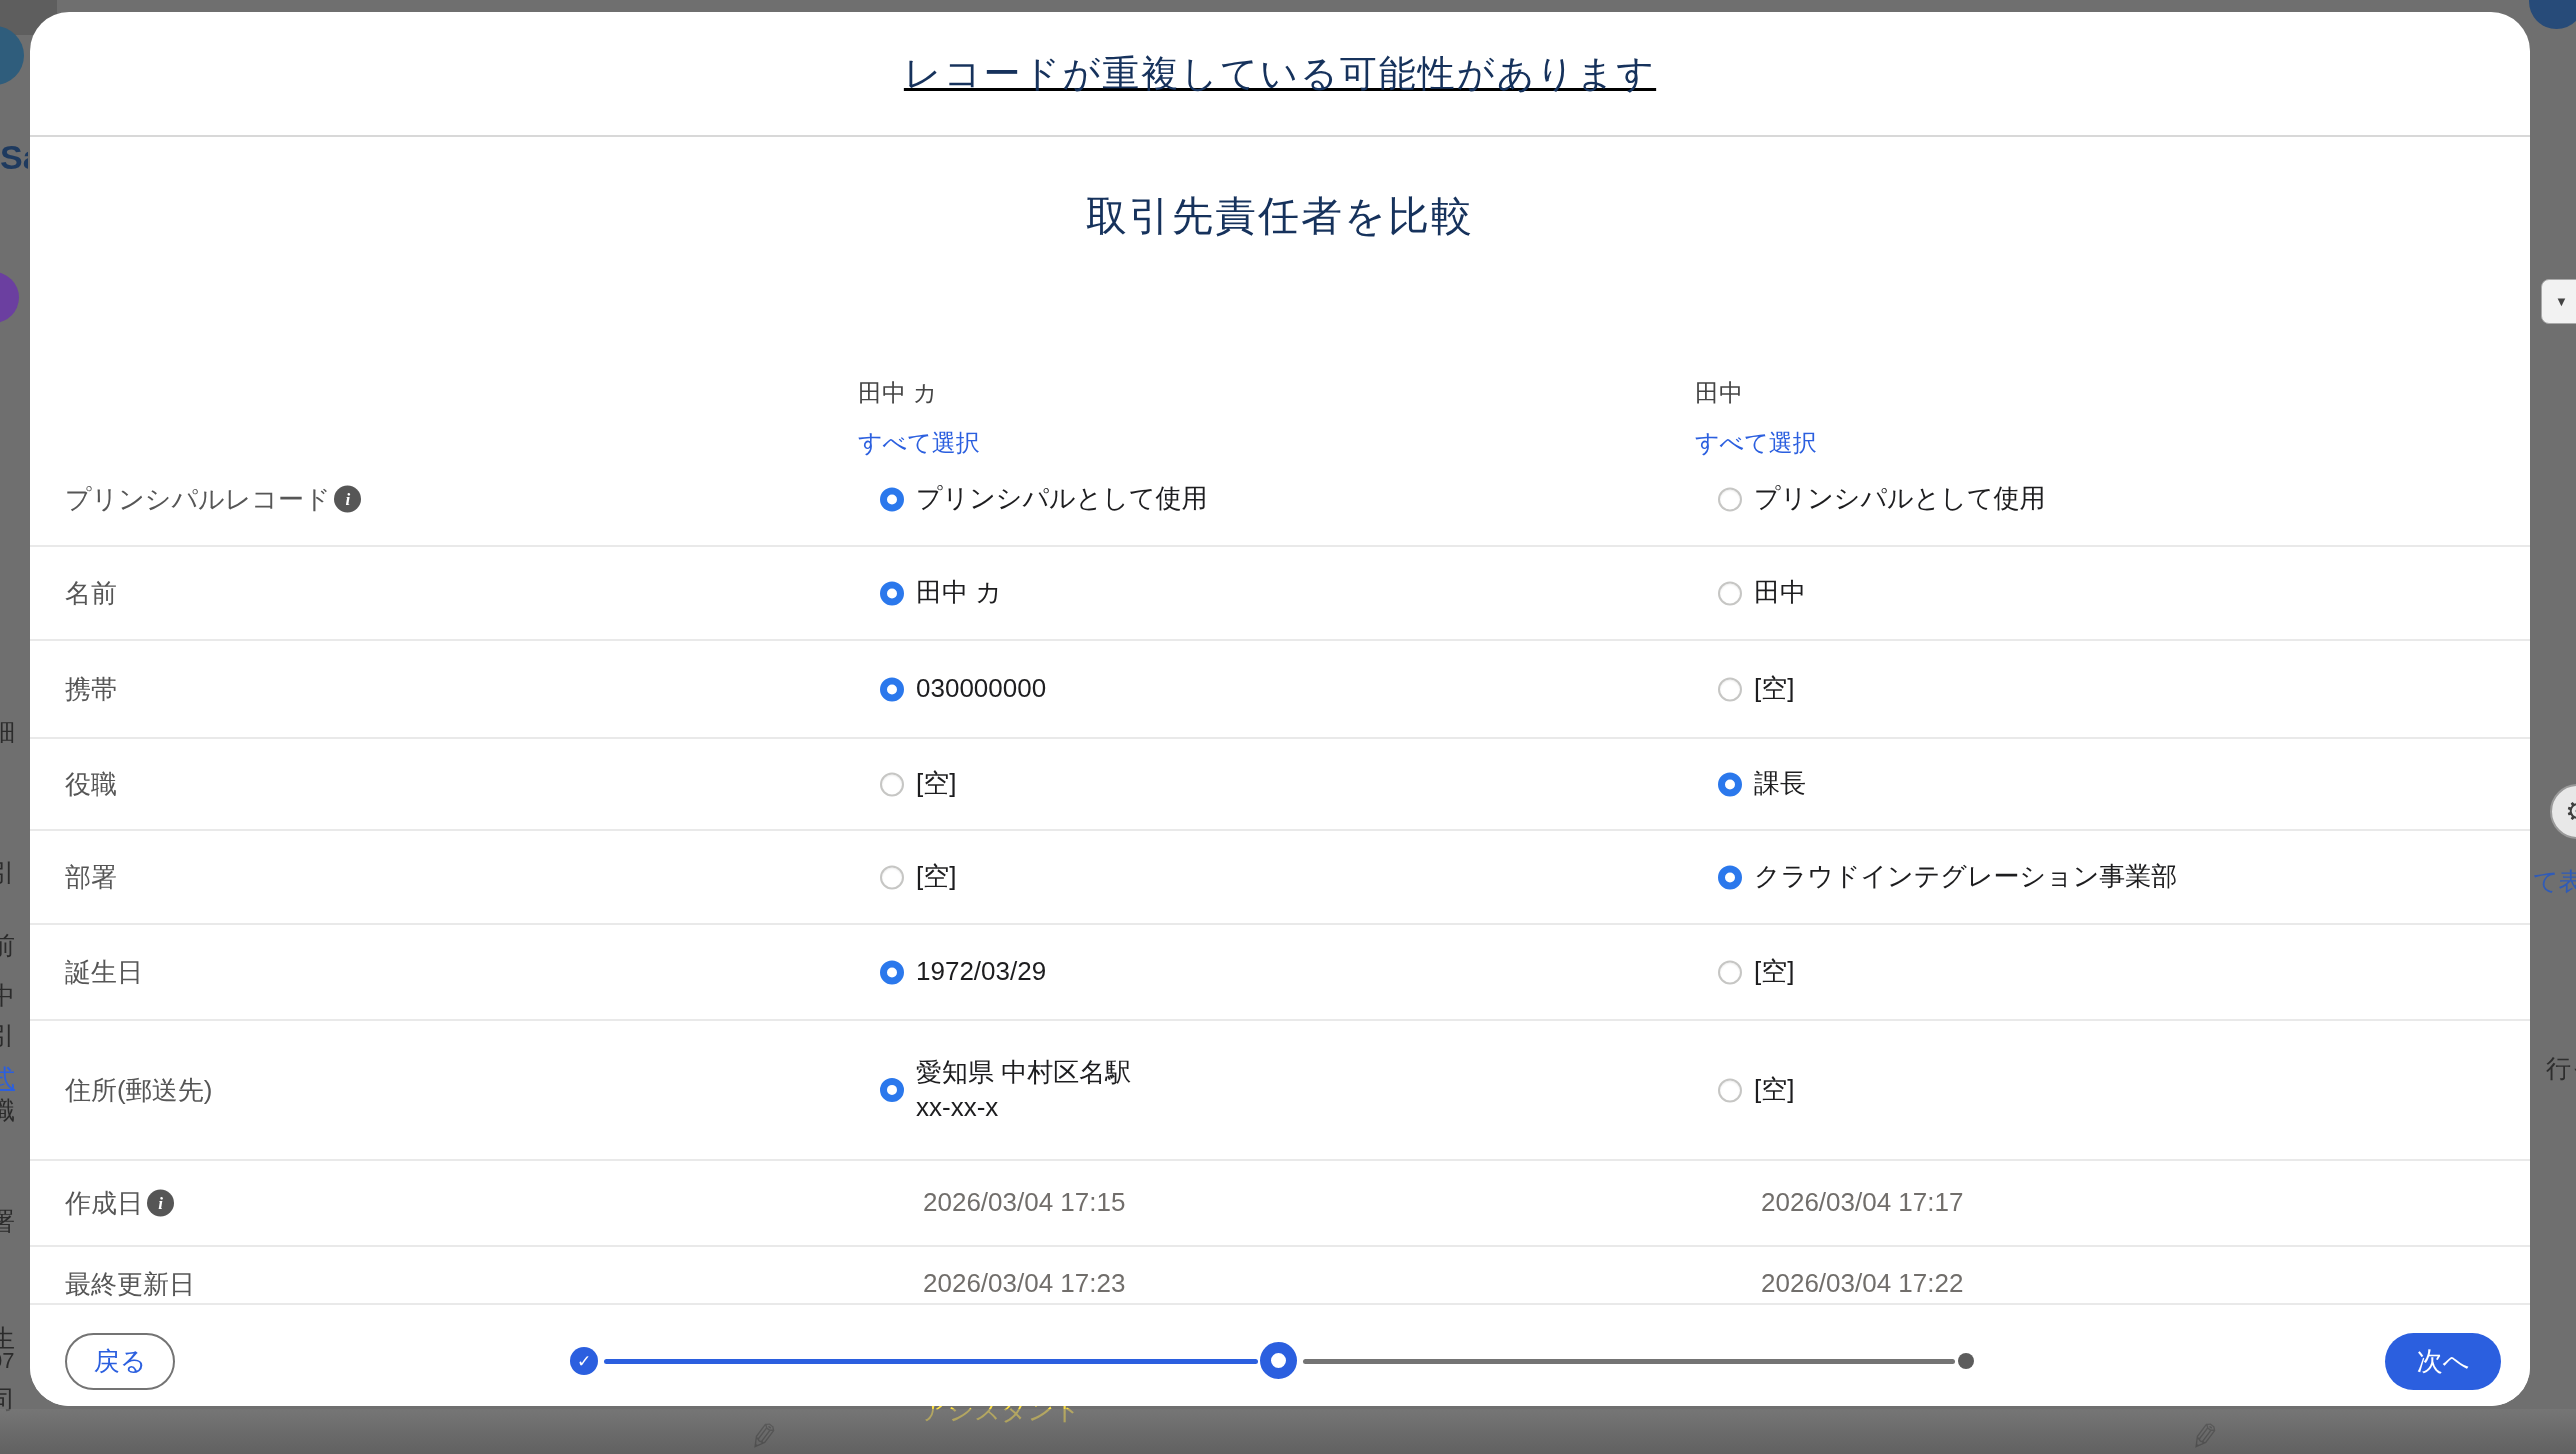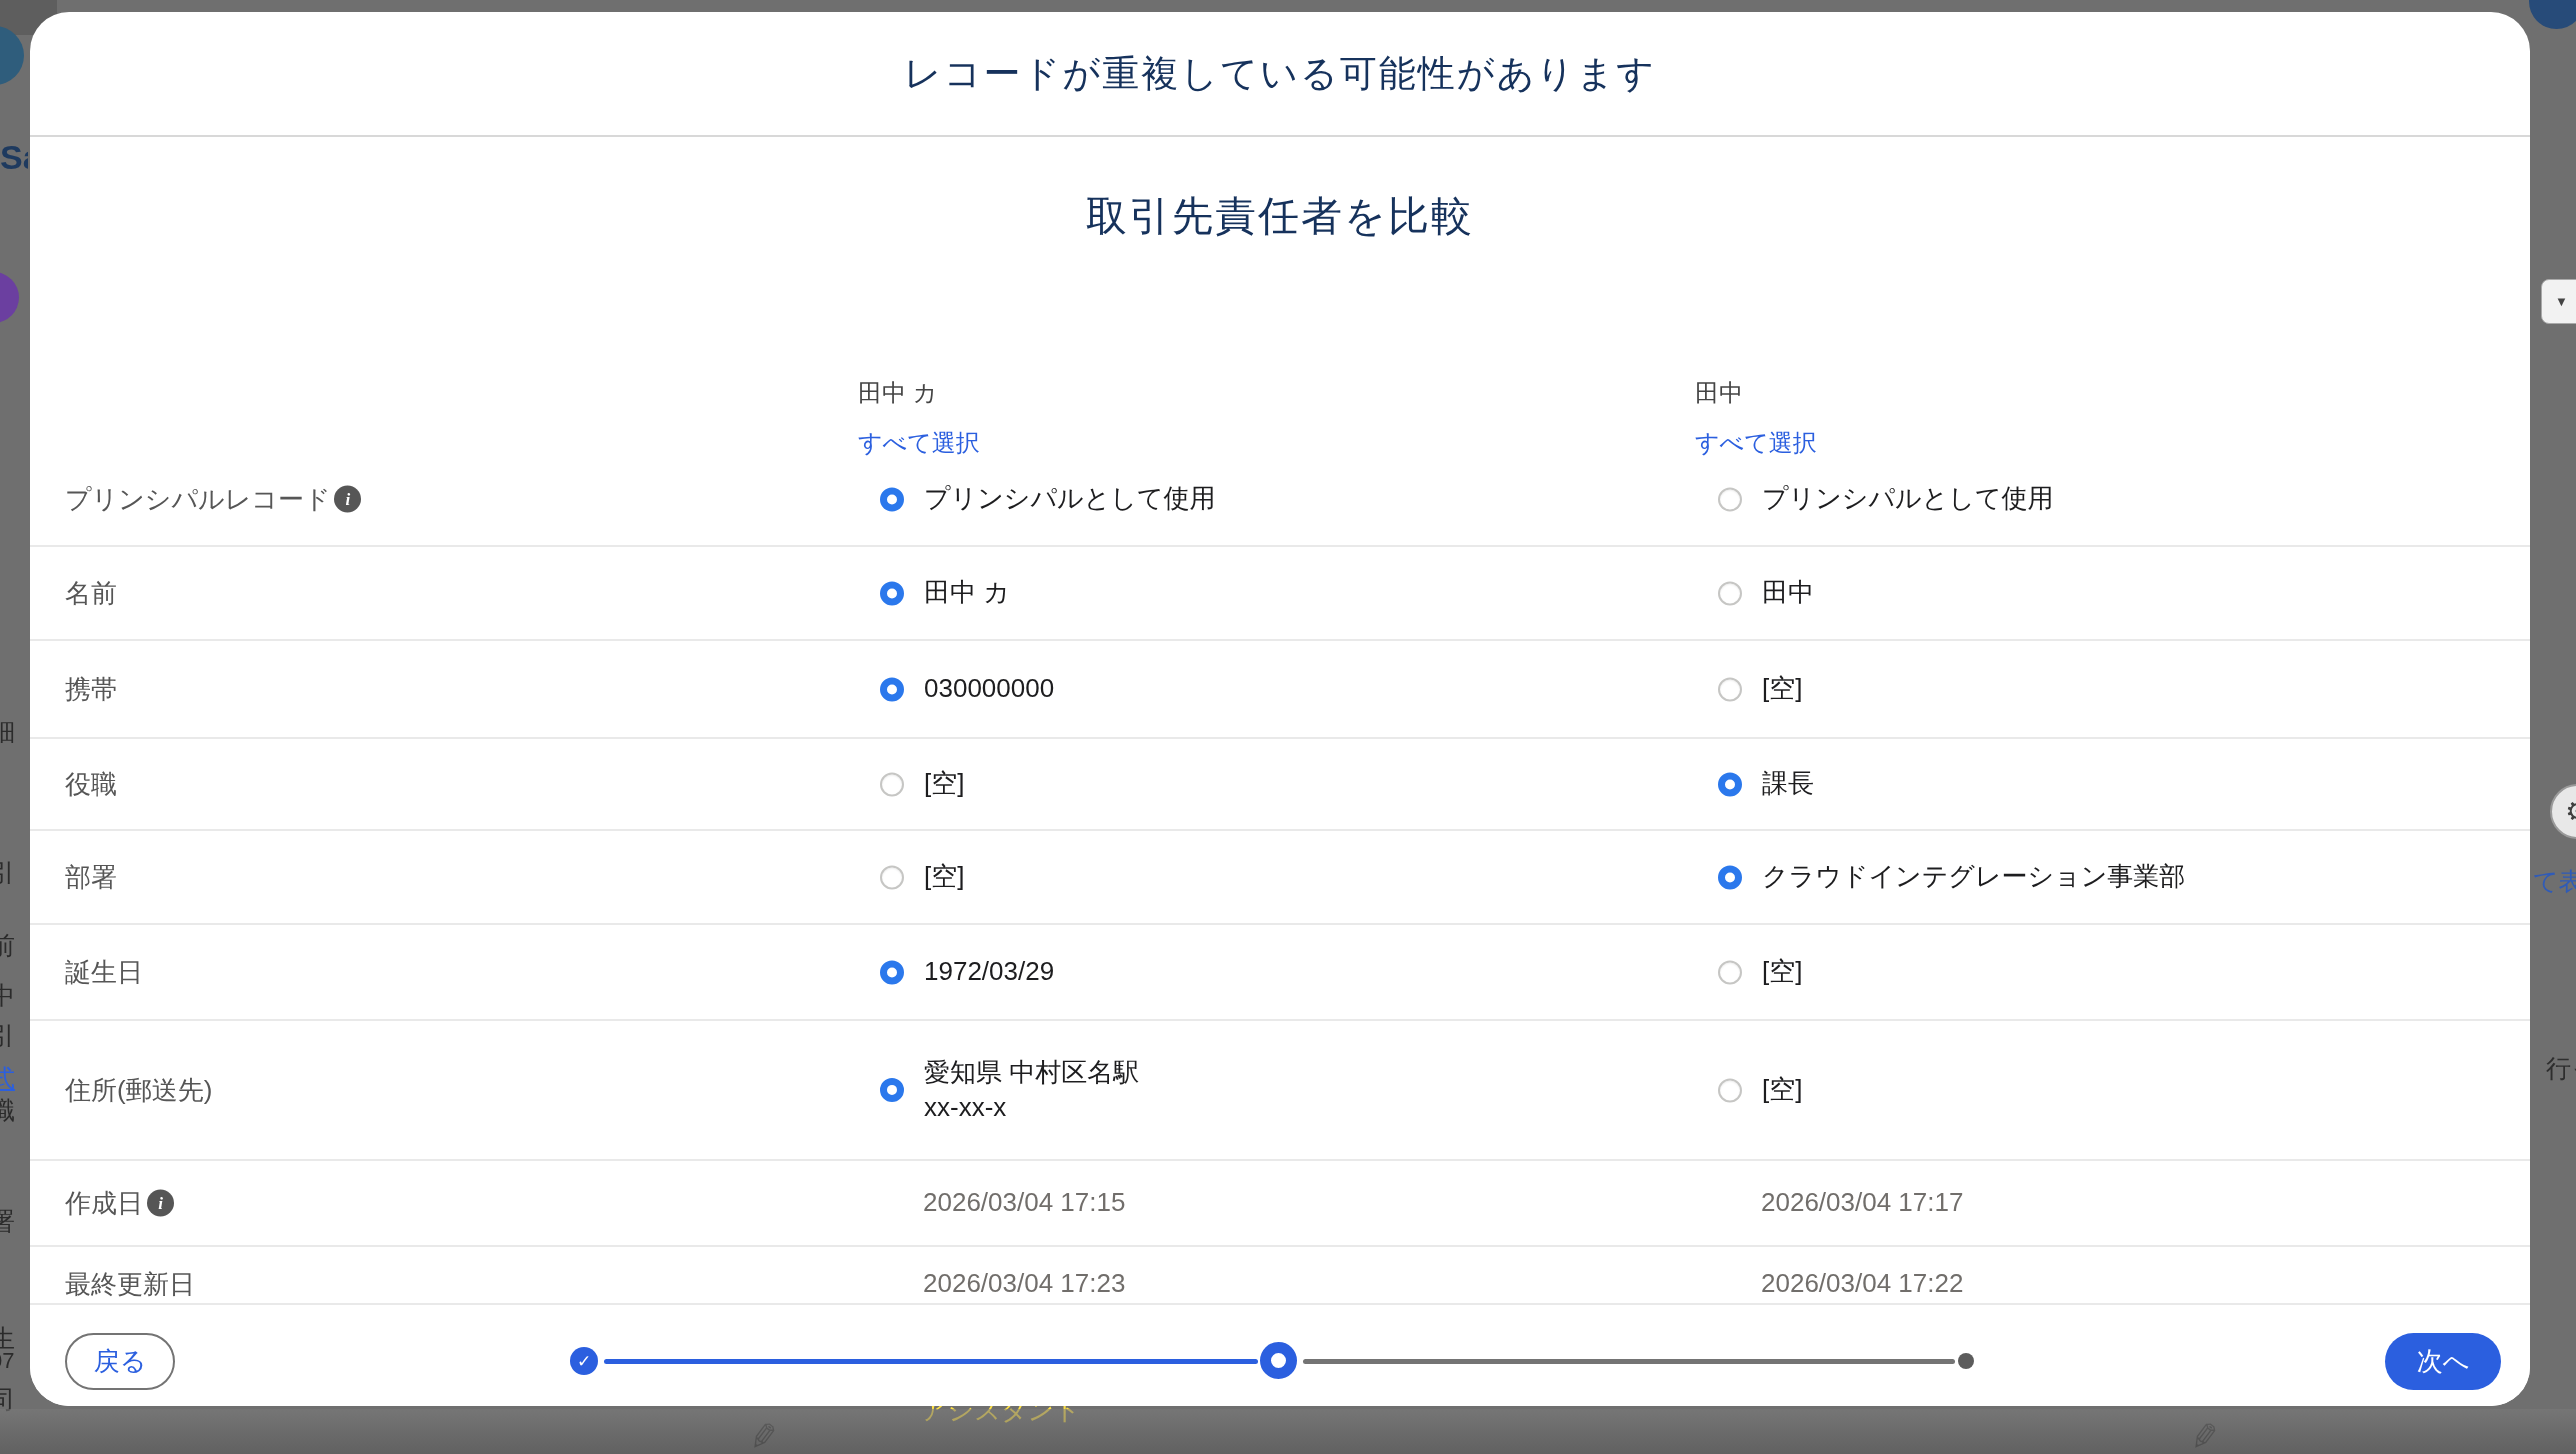--- a/index.html
+++ b/index.html
@@ -15,38 +15,38 @@
   .pencil{position:absolute;font-size:35px;color:#3f3f3f;transform:scaleX(-1) rotate(8deg);z-index:1;}
   .bg-dropdown{position:absolute;left:2541px;top:279px;width:39px;height:43px;background:#f2f2f2;
                border:1px solid #a9a9a9;border-radius:8px 0 0 8px;z-index:1;display:flex;align-items:center;justify-content:center;
                font-size:13px;color:#444;}
   .bg-gear{position:absolute;left:2550px;top:784px;width:51px;height:51px;border-radius:50%;background:#e8e8e8;
            border:2px solid #9a9a9a;z-index:1;display:flex;align-items:center;justify-content:center;font-size:28px;color:#3f3f3f;}
   
   #modal{position:absolute;left:30px;top:12px;width:2500px;height:1394px;background:#fff;
          border-radius:39px;z-index:10;overflow:hidden;}
   .modal-header{position:absolute;left:0;top:0;width:100%;height:123px;border-bottom:2px solid #d8d8d8;
-                display:flex;align-items:center;justify-content:center;}
+                display:flex;align-items:center;justify-content:center;text-decoration:underline;}
   .modal-title{font-size:37px;color:var(--heading);letter-spacing:2px;}
   .section-title{position:absolute;left:0;top:177px;width:100%;text-align:center;font-size:41px;color:var(--heading);letter-spacing:2px;}
   .section-desc{position:absolute;left:0;top:268px;width:100%;text-align:center;font-size:23px;color:var(--heading);}
   
   .col-head{position:absolute;top:365px;}
   .col-head .rec-name{font-size:24px;color:#444;}
   .col-head .select-all{display:block;margin-top:18px;font-size:24px;color:var(--accent);cursor:pointer;text-decoration:none;}
   #colhead-a{left:828px;} #colhead-b{left:1665px;}
   
   #rows{position:absolute;left:0;top:441px;width:100%;}
   .mrow{position:relative;width:100%;border-bottom:2px solid #e9e9e9;}
   .row-label{position:absolute;left:35px;top:50%;transform:translateY(-50%);font-size:26px;color:#565656;
              display:flex;align-items:center;gap:4px;white-space:nowrap;}
   .info-icon{display:inline-flex;width:27px;height:27px;border-radius:50%;background:#565656;color:#fff;
              align-items:center;justify-content:center;font-size:17px;font-weight:bold;
              font-family:"Liberation Serif","DejaVu Serif",serif;font-style:italic;cursor:pointer;}
-  .cell{position:absolute;top:50%;transform:translateY(-50%);display:flex;align-items:center;gap:20px;}
+  .cell{position:absolute;top:50%;transform:translateY(-50%);display:flex;align-items:center;gap:12px;}
   .cell-a{left:850px;} .cell-b{left:1688px;}
   .radio{width:24px;height:24px;border-radius:50%;box-sizing:border-box;background:#fff;flex:0 0 auto;cursor:pointer;}
   .cell.checked .radio{border:7px solid var(--radio-blue);}
   .cell.unchecked .radio{border:2px solid #c6c6c4;box-shadow:inset 0 1px 2px rgba(0,0,0,.08);}
   .cell .val{font-size:26px;color:#1d1d1f;line-height:1.35;}
   .cell.no-radio .val{color:#716e6b;padding-left:43px;}
   
   #footer{position:absolute;left:0;top:1291px;width:100%;height:103px;border-top:2px solid #e9e9e9;background:#fff;}
   .btn{position:absolute;top:28px;height:57px;border-radius:29px;display:flex;align-items:center;justify-content:center;
        font-size:26px;cursor:pointer;box-sizing:border-box;}

